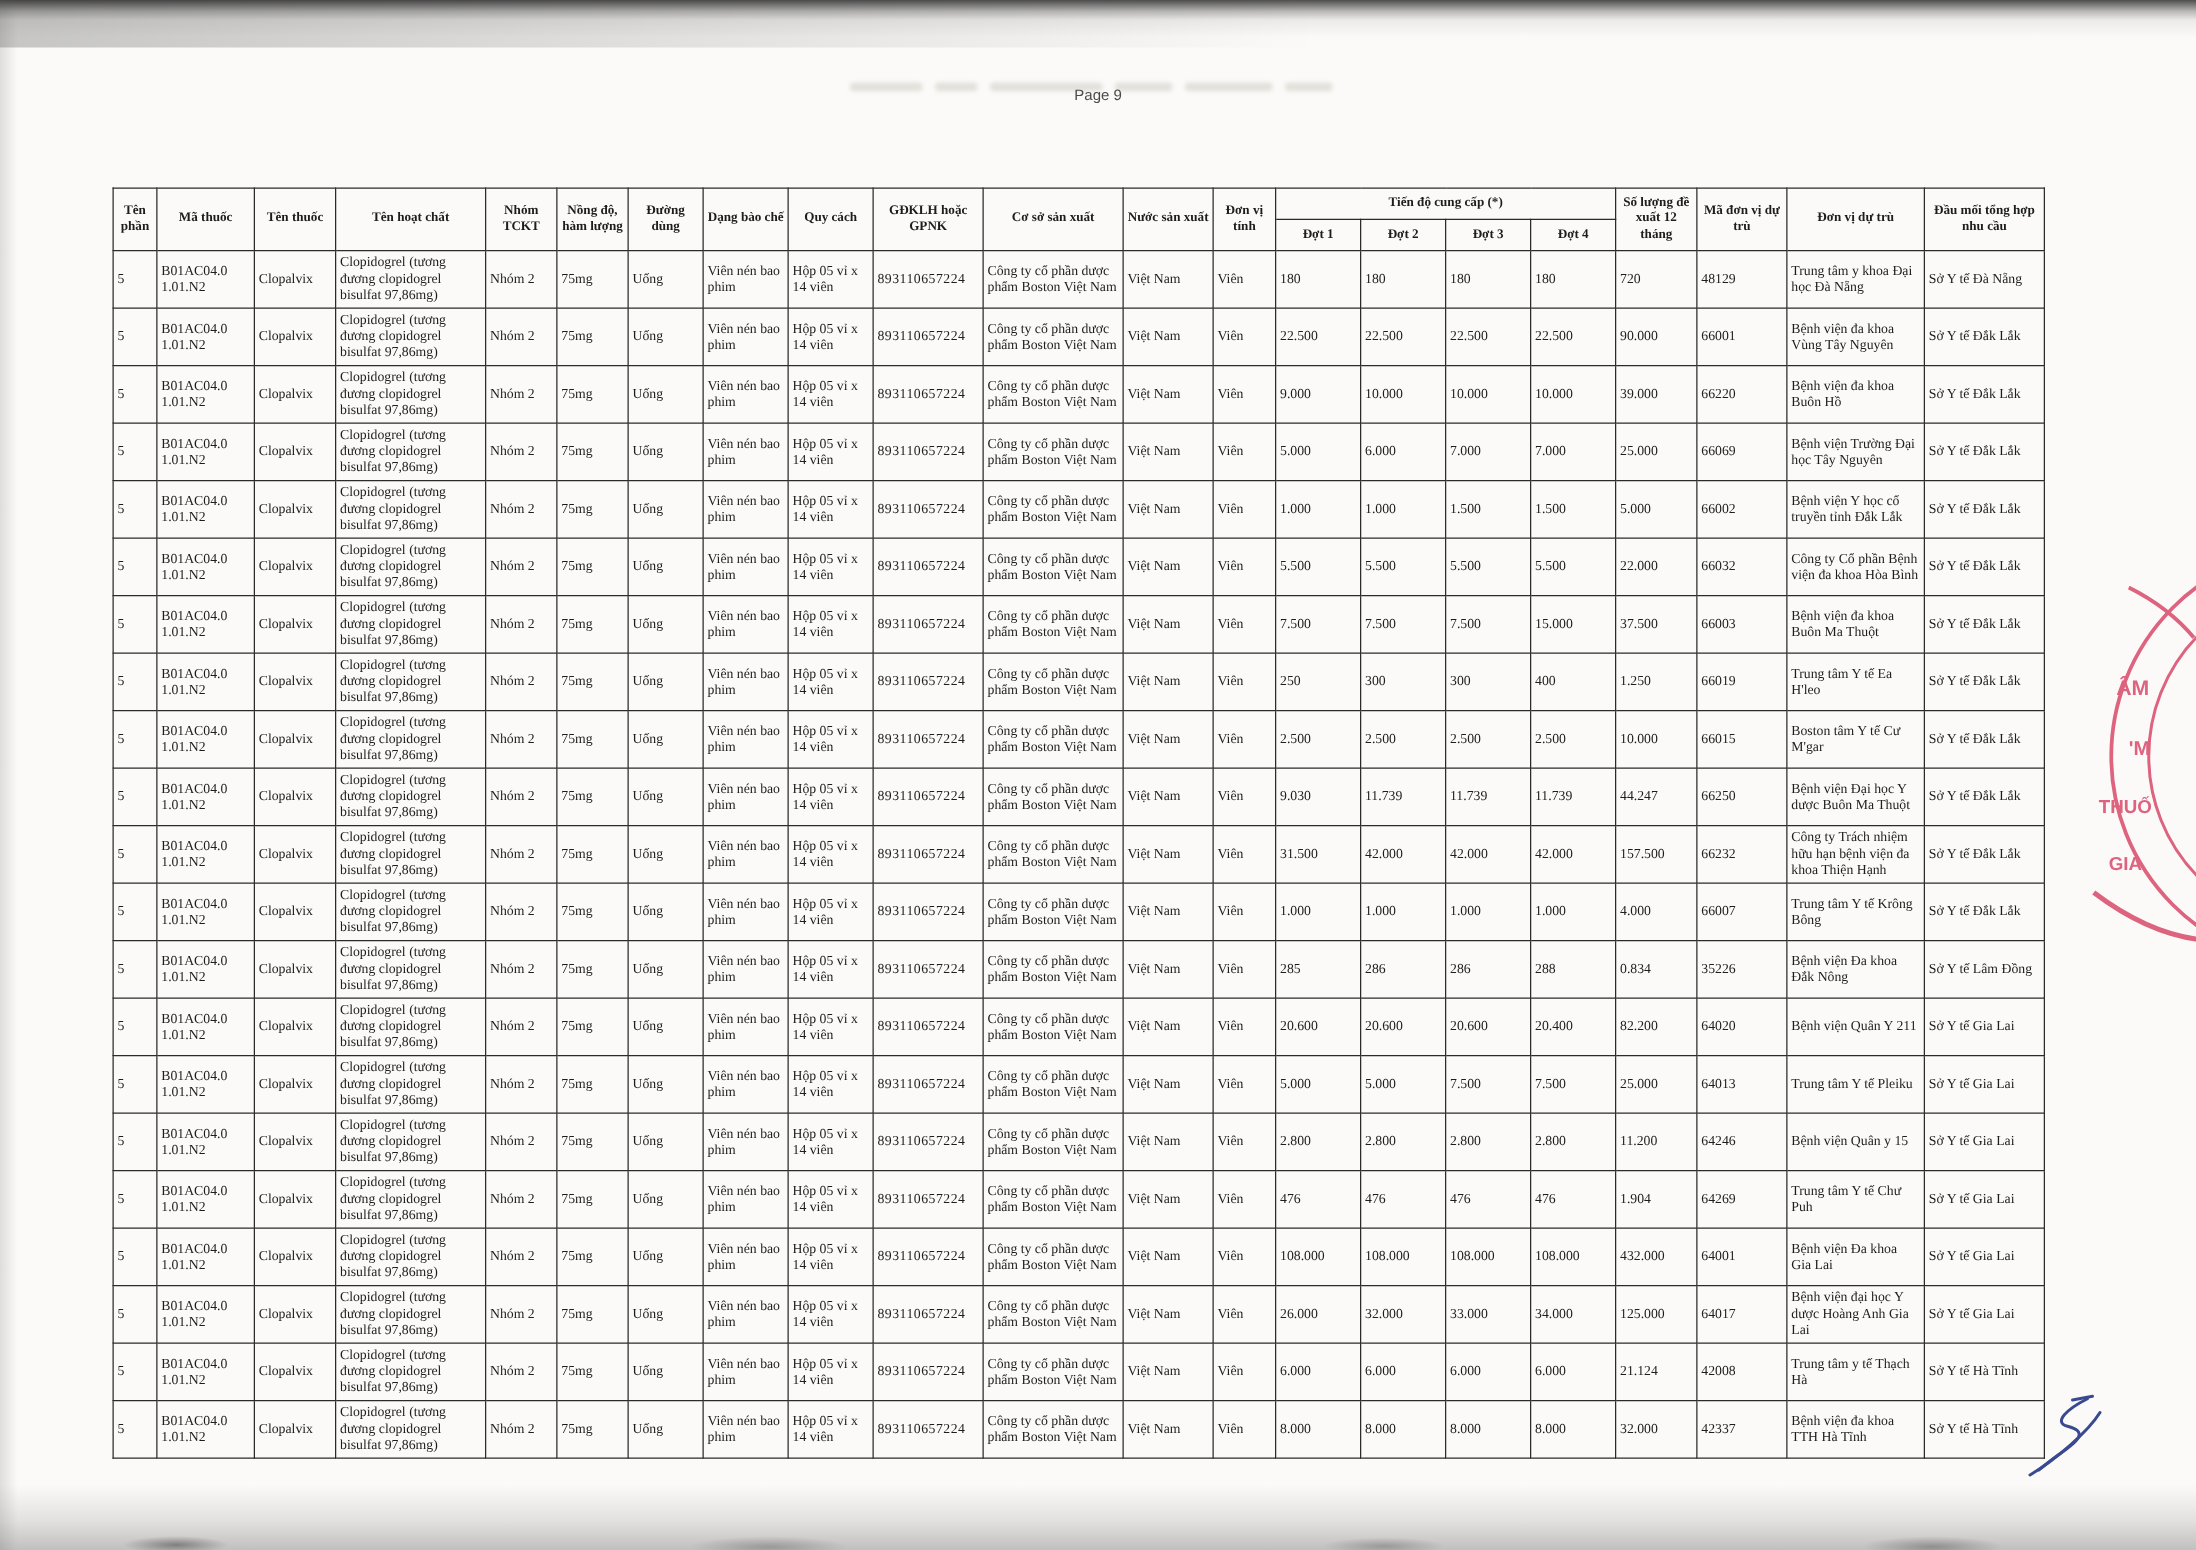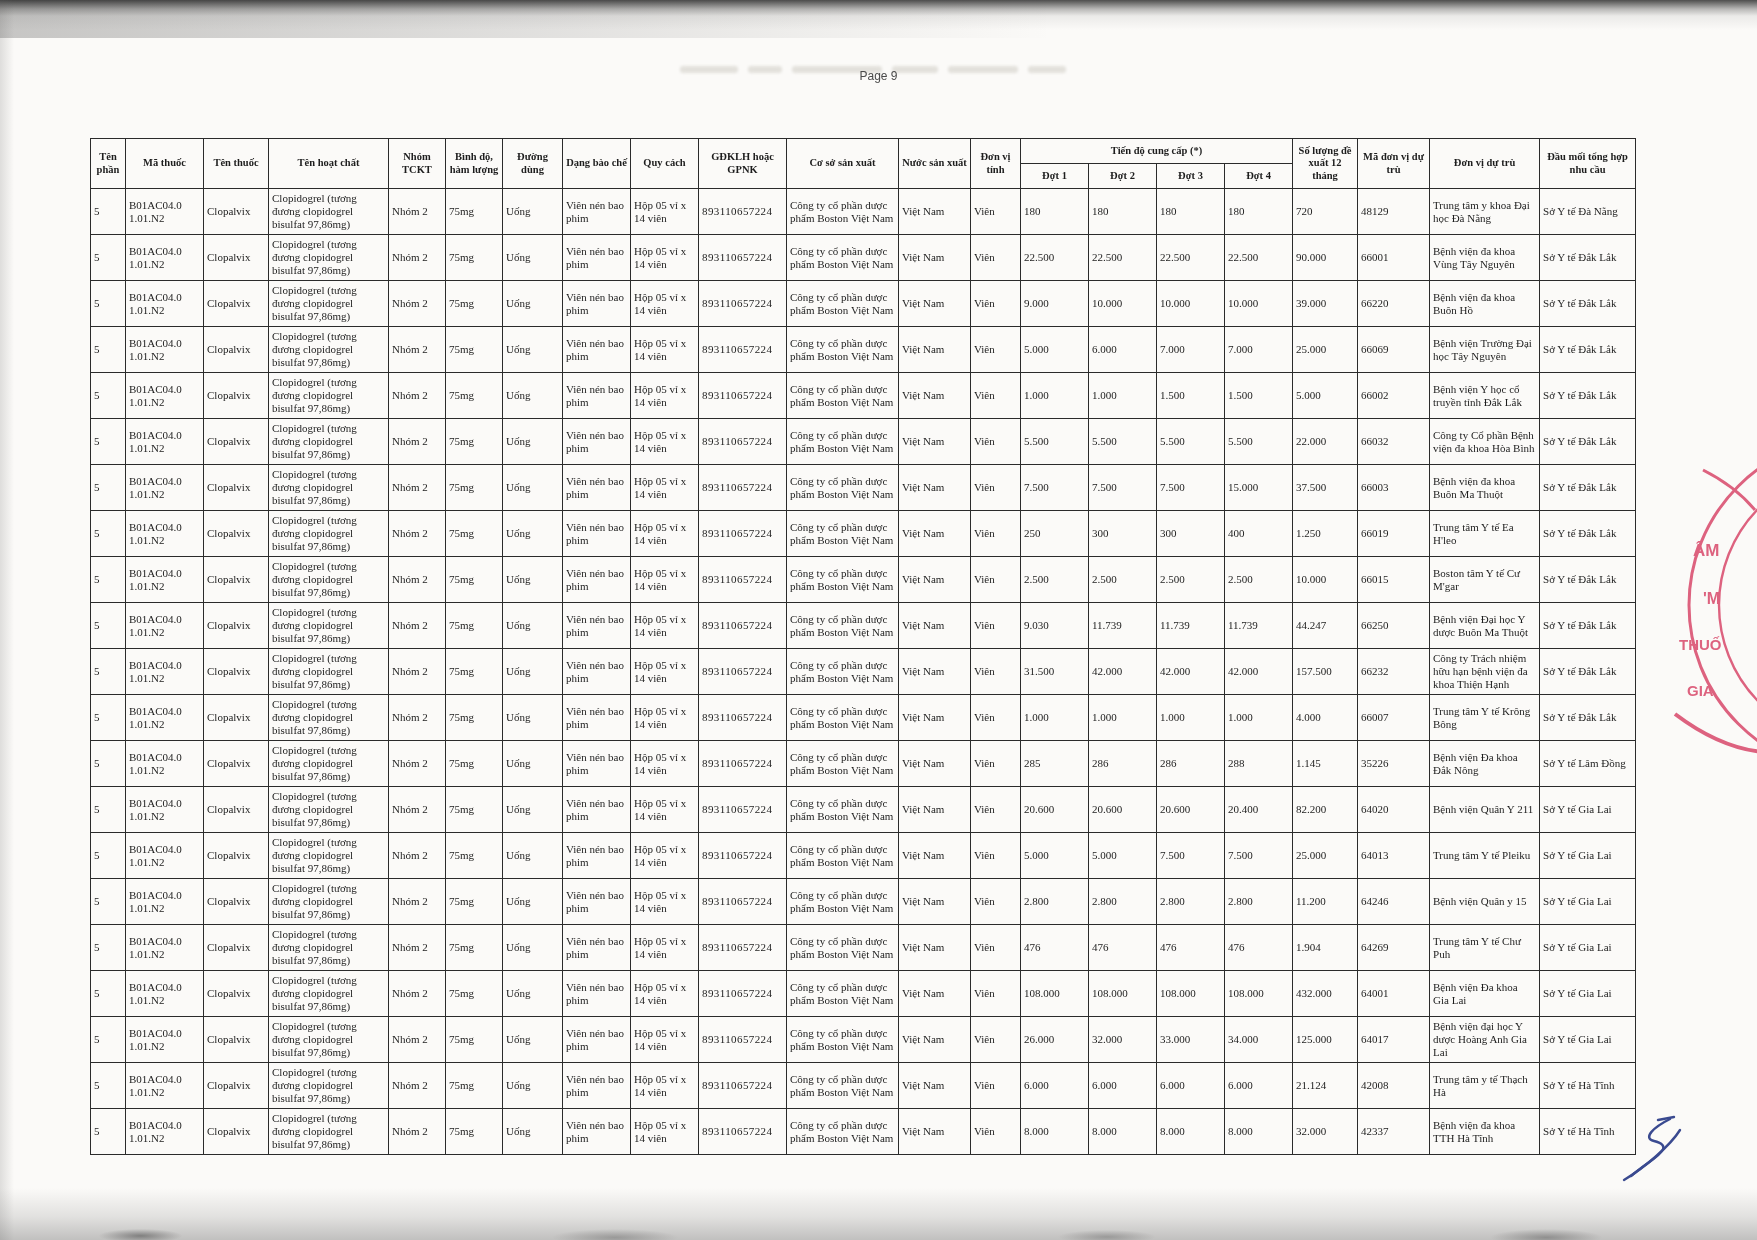--- a/index.html
+++ b/index.html
@@ -38,21 +38,21 @@
     filter:blur(1.5px);opacity:.55;
   }
   .bleed i{display:block;height:7px;background:#cfccc4;border-radius:3px;}
   .page-label{
     position:absolute;top:69px;left:0;width:1757px;
     text-align:center;font-size:12px;color:#4a4a4a;
     font-family:"Liberation Sans","DejaVu Sans",sans-serif;
   }
   
   .sheet-table{
-    position:absolute;top:138px;left:90px;
+    position:absolute;top:150px;left:90px;
     border-collapse:collapse;table-layout:fixed;
     width:1545px;
     background:transparent;
   }
   .sheet-table th,.sheet-table td{
     border:1.5px solid #2b2b2b;
     padding:2px 3px;
     vertical-align:middle;
     overflow:hidden;
   }
@@ -112,21 +112,21 @@
       <col style="width:110px">
     <col style="width:96px">
   </colgroup>
   <thead>
     <tr>
       <th rowspan="2">Tên phần</th>
       <th rowspan="2">Mã thuốc</th>
       <th rowspan="2">Tên thuốc</th>
       <th rowspan="2">Tên hoạt chất</th>
       <th rowspan="2">Nhóm TCKT</th>
-      <th rowspan="2">Bình độ, hàm lượng</th>
+      <th rowspan="2">Nồng độ, hàm lượng</th>
       <th rowspan="2">Đường dùng</th>
       <th rowspan="2">Dạng bào chế</th>
       <th rowspan="2">Quy cách</th>
       <th rowspan="2">GĐKLH hoặc GPNK</th>
       <th rowspan="2">Cơ sở sản xuất</th>
       <th rowspan="2">Nước sản xuất</th>
       <th rowspan="2">Đơn vị tính</th>
       <th colspan="4">Tiến độ cung cấp (*)</th>
       <th rowspan="2">Số lượng đề xuất 12 tháng</th>
       <th rowspan="2">Mã đơn vị dự trù</th>
@@ -428,21 +428,21 @@
         <td>Viên nén bao phim</td>
         <td>Hộp 05 vỉ x 14 viên</td>
         <td class="c-reg">893110657224</td>
         <td>Công ty cổ phần dược phẩm Boston Việt Nam</td>
         <td>Việt Nam</td>
         <td>Viên</td>
         <td class="c-num">285</td>
         <td class="c-num">286</td>
         <td class="c-num">286</td>
         <td class="c-num">288</td>
-        <td class="c-num">1.145</td>
+        <td class="c-num">0.834</td>
         <td class="c-center">35226</td>
         <td>Bệnh viện Đa khoa Đắk Nông</td>
         <td>Sở Y tế Lâm Đồng</td>
       </tr>
       <tr>
         <td class="c-sec">5</td>
         <td>B01AC04.0 1.01.N2</td>
         <td>Clopalvix</td>
         <td>Clopidogrel (tương đương clopidogrel bisulfat 97,86mg)</td>
         <td>Nhóm 2</td>

